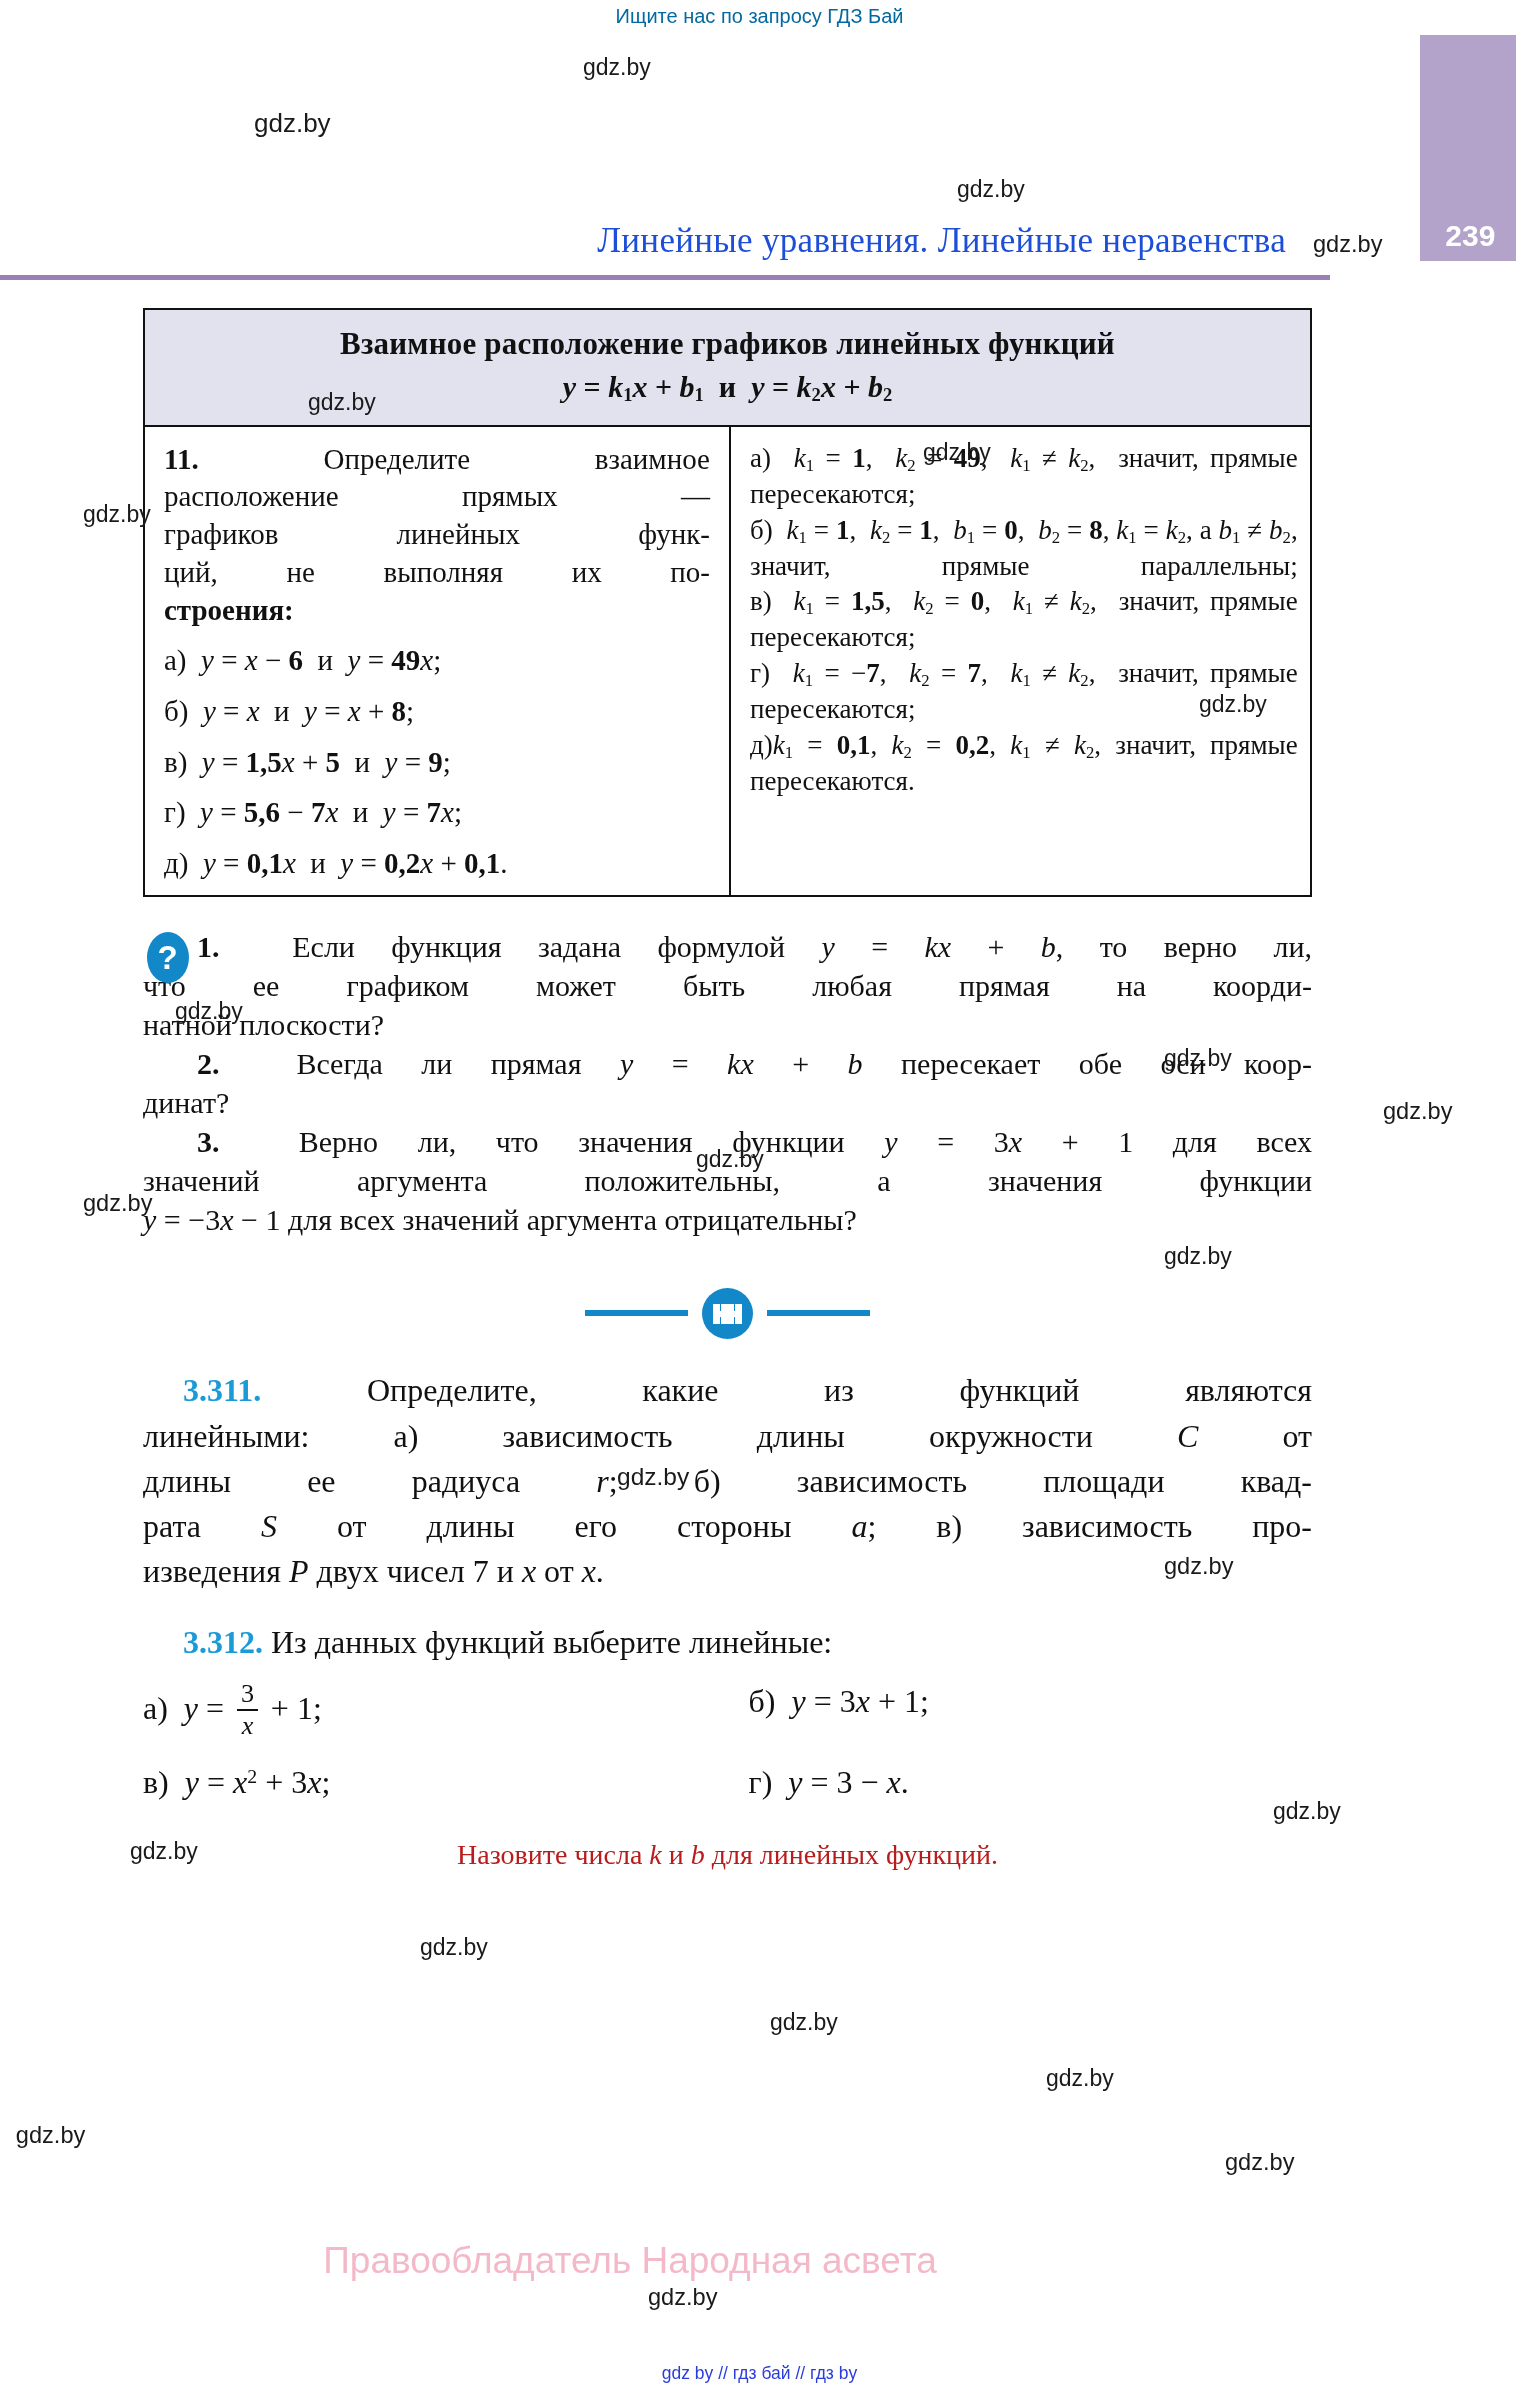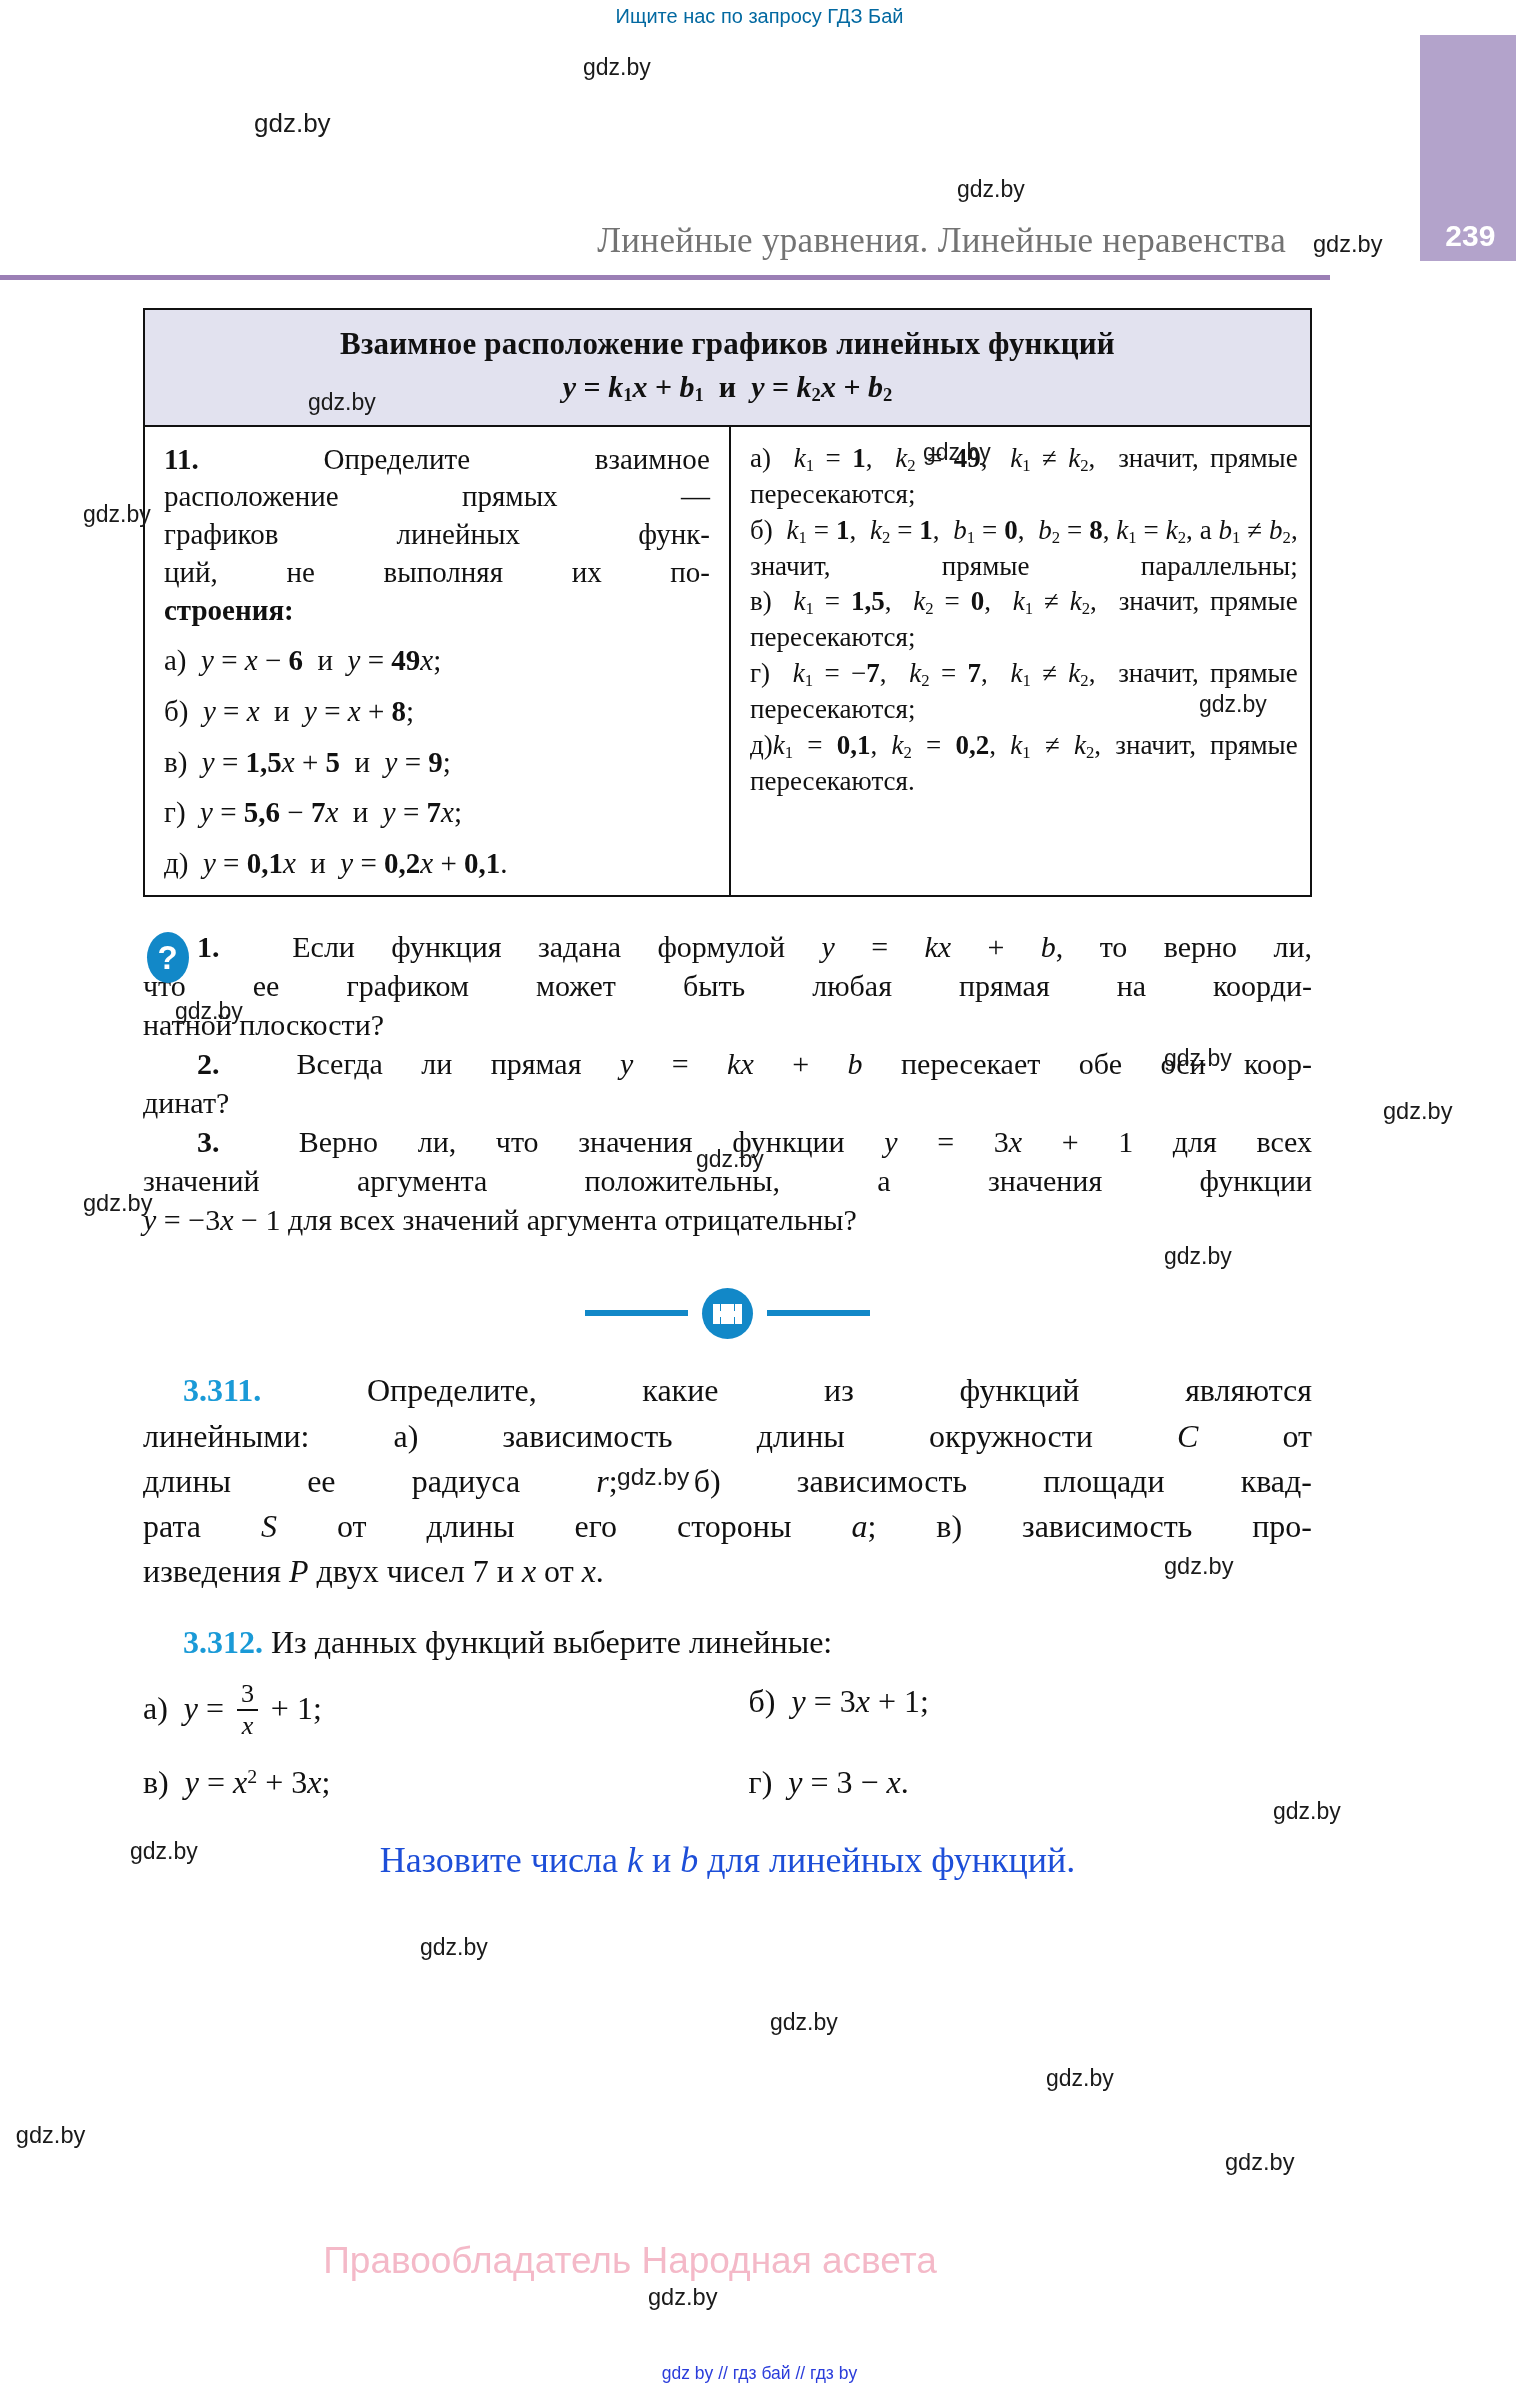--- a/index.html
+++ b/index.html
@@ -45,21 +45,21 @@
     width: 1519px;
     height: 280px;
   }
   .header-title {
     position: absolute;
     left: 0;
     top: 221px;
     width: 1286px;
     text-align: right;
     font-size: 35px;
-    color: #737373;
+    color: #1d4ed8;
     letter-spacing: 0.3px;
     white-space: nowrap;
   }
   .page-number-box {
     position: absolute;
     right: 3.5px;
     top: 35px;
     width: 96px;
     height: 226px;
     background: #b3a3cb;
@@ -284,22 +284,22 @@
   .frac .den {
     display: block;
     font-style: italic;
     font-size: 0.82em;
     line-height: 1.0;
     border-top: 2.6px solid #111;
     padding: 1.8px 3.5px 0 3.5px;
   }
   .closing-line {
     margin-top: 14px;
-    font-size: 36px;
-    color: #1d4ed8;
+    font-size: 28px;
+    color: #b91c1c;
     text-align: center;
   }
 
   
   .footer-owner {
     position: absolute;
     left: 0;
     top: 2240px;
     width: 1260px;
     text-align: center;

